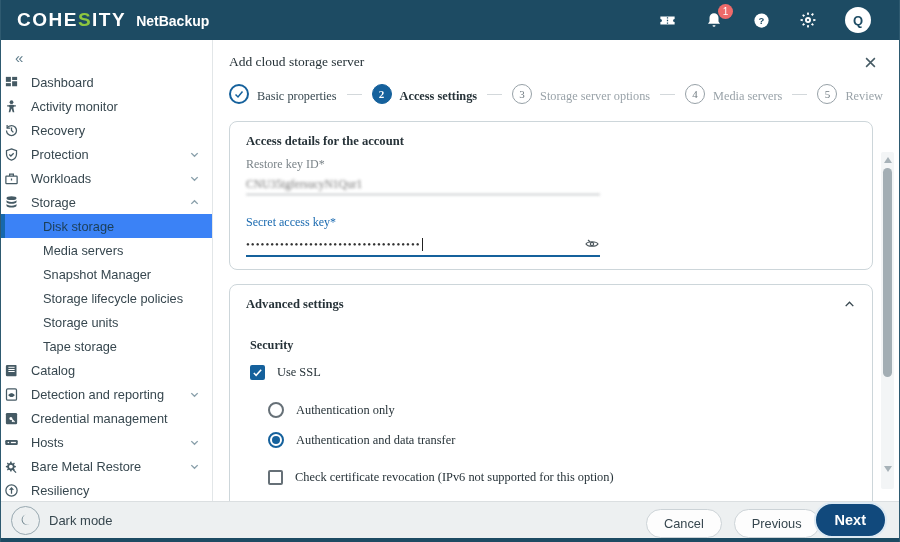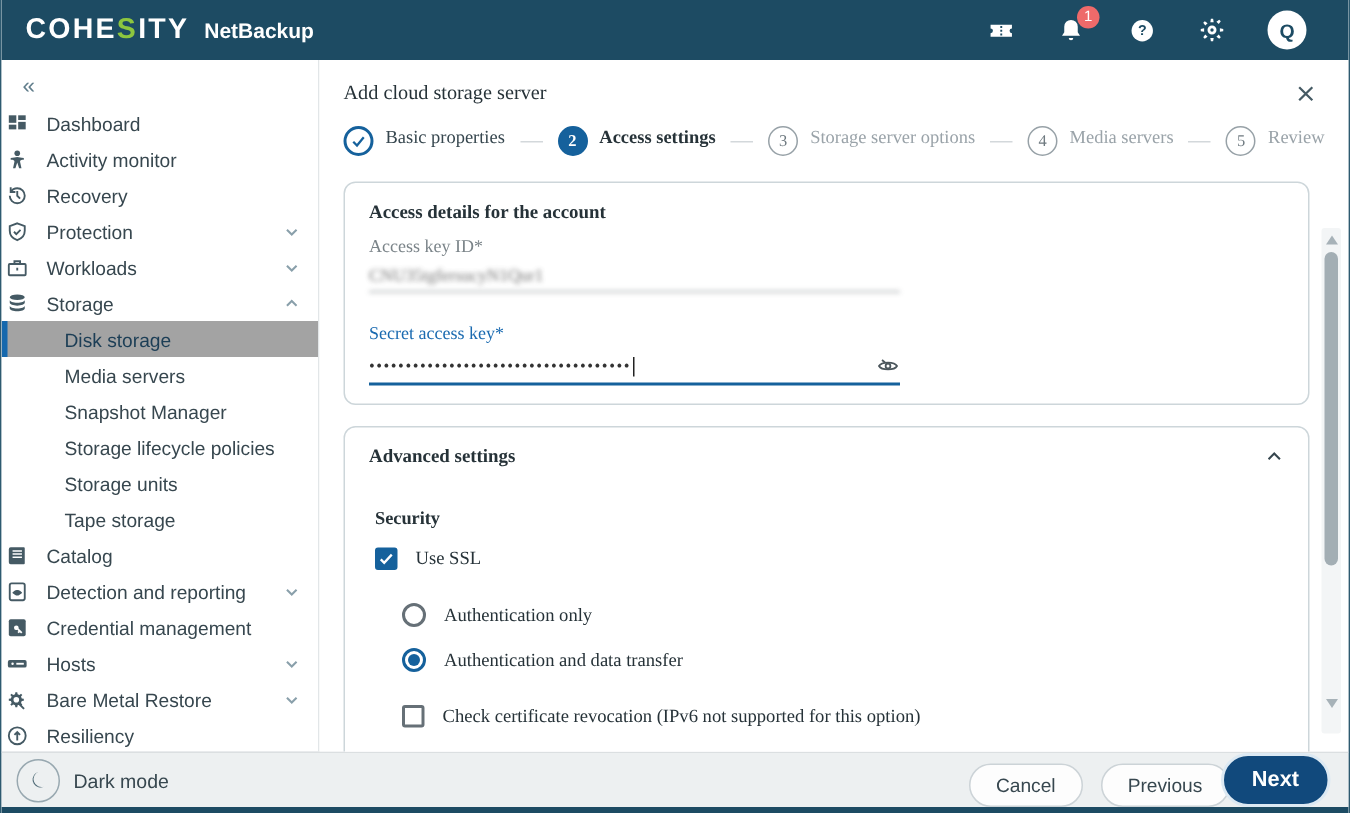--- a/index.html
+++ b/index.html
@@ -23,30 +23,30 @@
   .avatar{width:26px;height:26px;border-radius:50%;background:#fff;color:#1d4b63;font-weight:bold;font-size:13px;
           display:flex;align-items:center;justify-content:center;cursor:pointer;}
   
   .middle{flex:1;display:flex;min-height:0;}
   .sidebar{width:212px;flex:none;border-right:1px solid #e2e6e8;background:#fff;padding-top:4px;overflow:hidden;}
   .collapse{height:26px;display:flex;align-items:center;padding-left:14px;color:#607d8b;font-size:15px;cursor:pointer;}
   .srow{display:flex;align-items:center;height:24px;padding-left:2px;color:#37474f;font-size:12.8px;cursor:pointer;position:relative;white-space:nowrap;}
   .srow .ic{width:17px;height:17px;margin-right:11px;flex:none;color:#455a64;display:flex;align-items:center;justify-content:center;}
   .srow .chev{margin-left:auto;margin-right:12px;color:#8aa0ab;display:flex;}
   .srow.sub{padding-left:42px;}
-  .srow.selected{background:#a3a3a3;color:#1c3e56;}
+  .srow.selected{background:#3b82f6;color:#1c3e56;}
   .srow.selected::before{content:"";position:absolute;left:0;top:0;bottom:0;width:4px;background:#1668ad;}
   
   .content{flex:1;display:flex;flex-direction:column;min-width:0;position:relative;background:#fff;font-family:Liberation Serif, serif;}
   .panel-head{display:flex;align-items:center;padding:13px 20px 0 16px;}
   .panel-title{font-size:13.5px;color:#263238;}
   .close-x{margin-left:auto;color:#455a64;cursor:pointer;width:18px;height:18px;display:flex;align-items:center;justify-content:center;}
   
   .stepper{display:flex;align-items:center;margin:10px 16px 0 16px;height:26px;}
-  .step{display:flex;align-items:flex-start;gap:8px;flex:none;cursor:pointer;}
+  .step{display:flex;align-items:flex-end;gap:8px;flex:none;cursor:pointer;}
   .scircle{width:20px;height:20px;border-radius:50%;border:1px solid #97a1a7;color:#6f7a80;display:flex;align-items:center;justify-content:center;
            font-size:11px;flex:none;}
   .slabel{font-size:12.3px;color:#9aa3a9;}
   .step .stepcheck{display:none;}
   .step.completed .scircle{border:2px solid #15619c;color:#15619c;}
   .step.completed .stepcheck{display:block;}
   .step.completed .slabel{color:#37474f;}
   .step.active .scircle{background:#15619c;border-color:#15619c;color:#fff;font-weight:bold;}
   .step.active .slabel{color:#263238;font-weight:bold;}
   .sconn{flex:1;height:1px;background:#d3d8db;margin:0 10px;}
@@ -360,21 +360,21 @@
             <span class="snum">5</span>
           </span>
           <span class="slabel">Review</span>
         </div>
       </div>
 
       <div class="cards">
 
         <div class="card">
           <div class="card-h">Access details for the account</div>
-          <div class="flabel">Access key ID*</div>
+          <div class="flabel">Restore key ID*</div>
           <div class="field">
             <div class="fvalue blurred">CNU35tgfersucyN1Qur1</div>
           </div>
           <div class="flabel focuslbl" style="margin-top:20px;">Secret access key*</div>
           <div class="field">
             <div class="pwdrow">
               <span class="dots">••••••••••••••••••••••••••••••••••••</span>
                 <span class="caret"></span>
               <span class="eye">
                 <svg width="16" height="16" viewBox="0 0 24 24" fill="none" stroke="currentColor" stroke-width="1.8">

